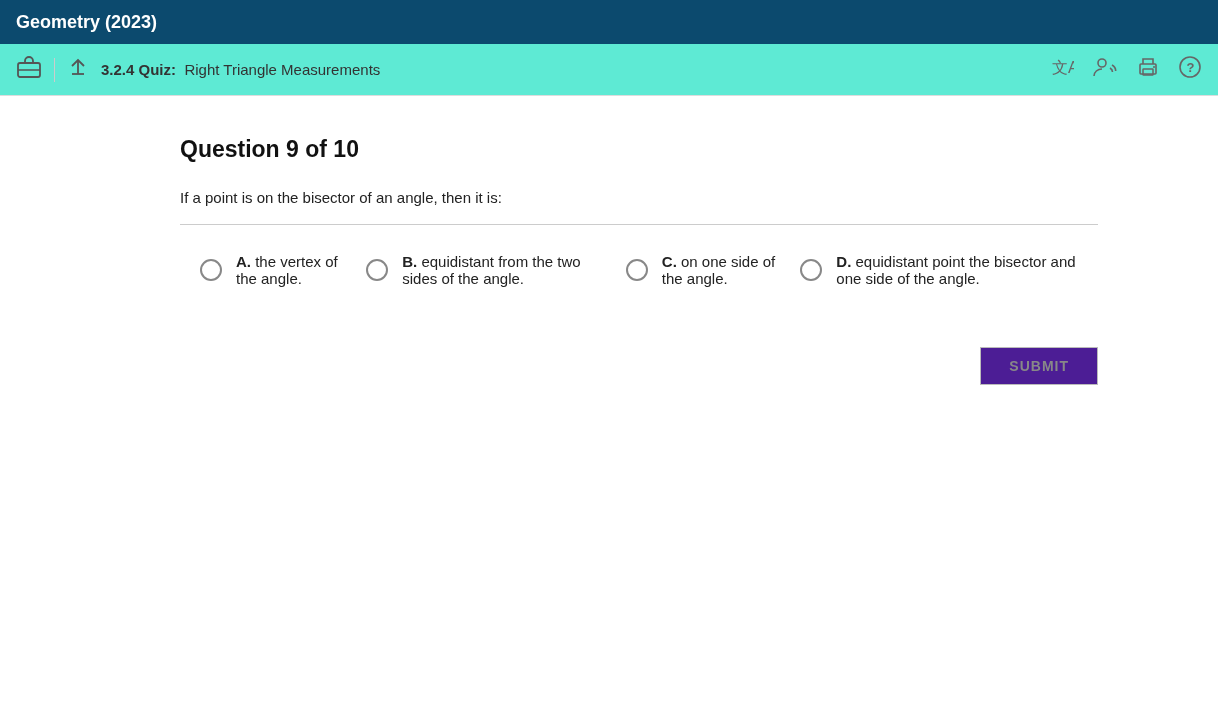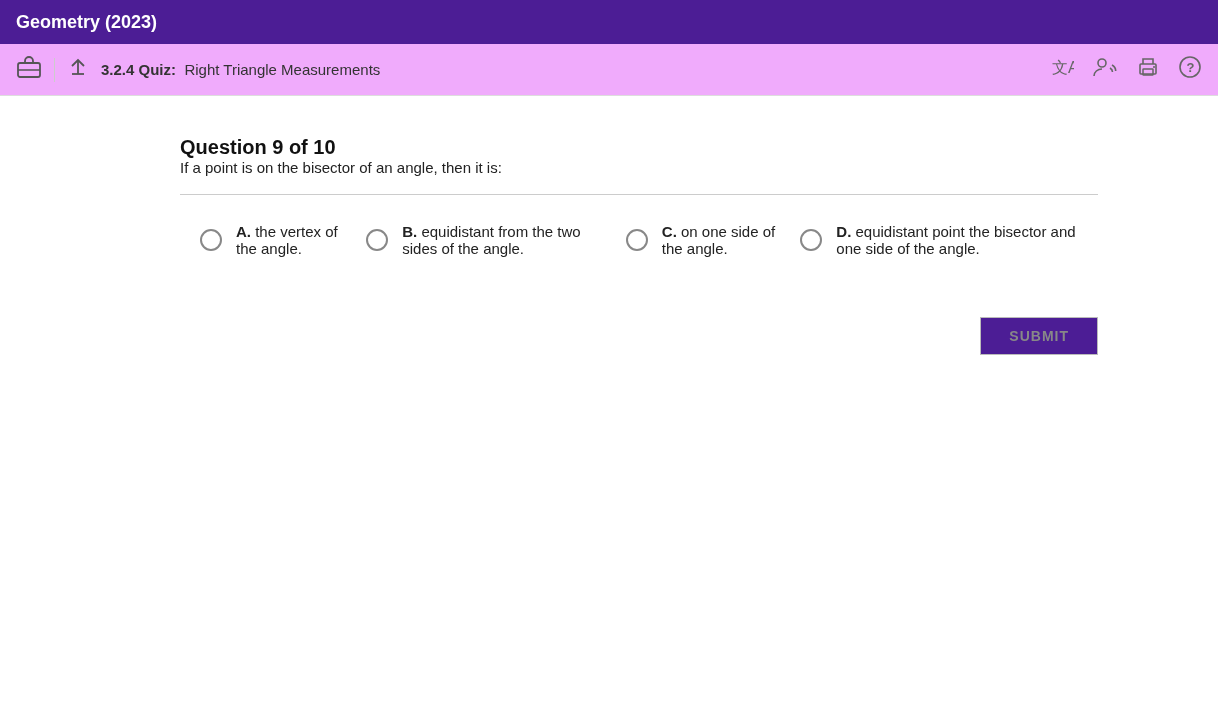--- a/index.html
+++ b/index.html
@@ -1,20 +1,20 @@
 <!DOCTYPE html>
 <html><head>
   <meta charset="utf-8">
   <style>
     * { box-sizing: border-box; margin: 0; padding: 0; }
     body { font-family: Arial, sans-serif; background: #fff; width: 1218px; height: 717px; overflow: hidden; }
 
     
     .top-header {
-      background: #4c1d95;
+      background: #0c4a6e;
       height: 44px;
       display: flex;
       align-items: center;
       justify-content: space-between;
       padding: 0 16px;
     }
     .top-header-title {
       color: #fff;
       font-size: 18px;
       font-weight: bold;
@@ -35,21 +35,21 @@
       display: flex;
       align-items: center;
       justify-content: center;
       color: #2a8a96;
       font-weight: bold;
       font-size: 14px;
     }
 
     
     .nav-bar {
-      background: #f0abfc;
+      background: #5eead4;
       height: 52px;
       display: flex;
       align-items: center;
       justify-content: space-between;
       padding: 0 16px;
       border-bottom: 1px solid #ddd;
     }
     .nav-left {
       display: flex;
       align-items: center;
@@ -88,23 +88,23 @@
       cursor: pointer;
     }
 
     
     .main-content {
       padding: 40px 120px 40px 180px;
       background: #fff;
     }
 
     .question-header {
-      font-size: 20px;
-      font-weight: bold;
-      margin-bottom: 0;
+      font-size: 23px;
+      font-weight: bold;
+      margin-bottom: 26px;
       color: #111;
     }
 
     .question-text {
       font-size: 15px;
       color: #222;
       margin-bottom: 18px;
     }
 
     .divider {

